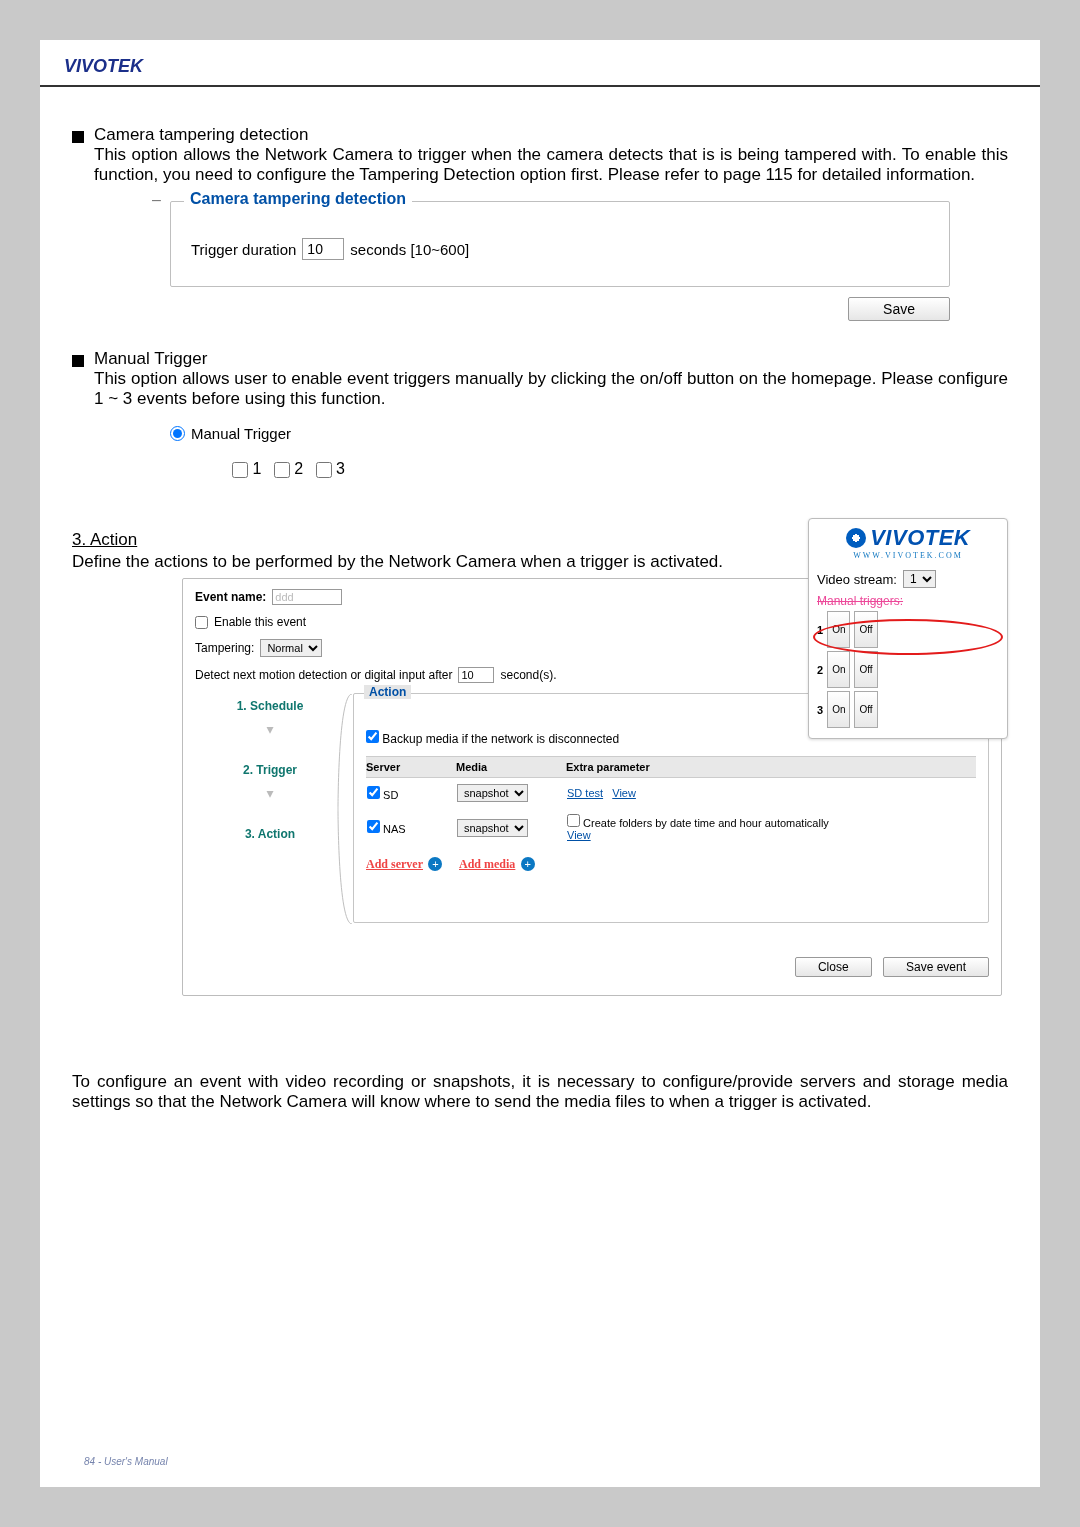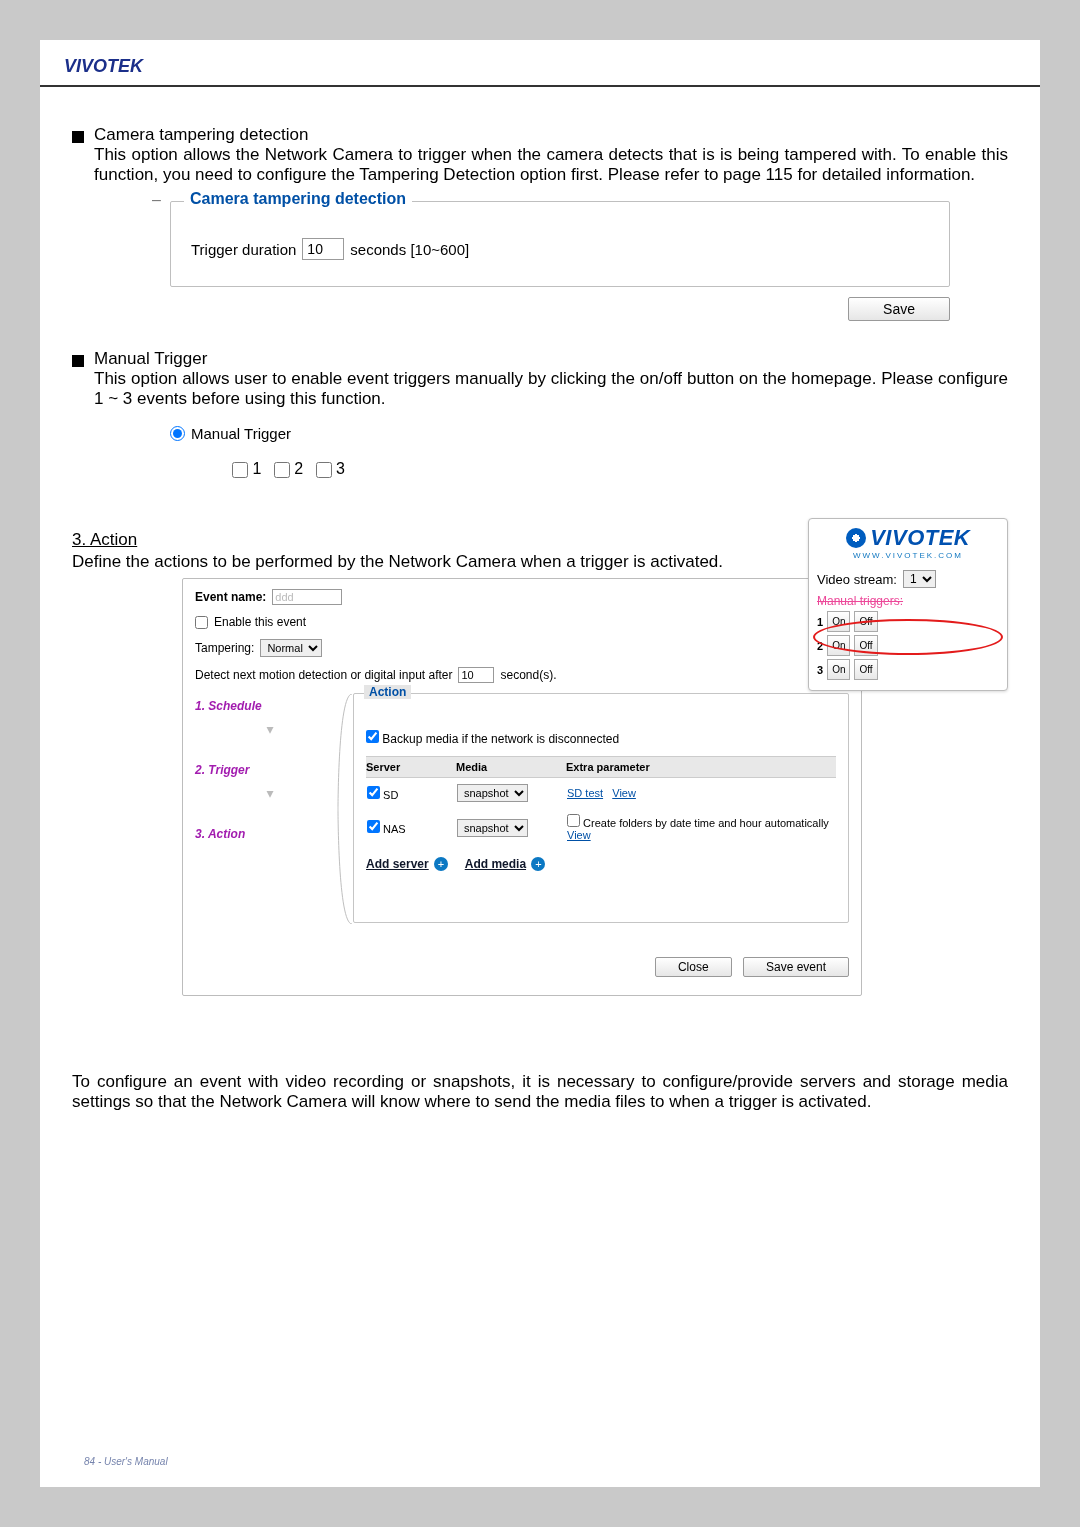--- a/index.html
+++ b/index.html
@@ -95,49 +95,49 @@
     background:#fff; padding: 6px 8px 10px 8px;
     box-shadow: 0 1px 3px rgba(0,0,0,0.15);
   }
   .vw-logo { text-align:center; }
   .vw-logo-text { color:#0051b0; font-weight:900; font-style:italic; font-size:22px; letter-spacing:0.5px;}
   .vw-logo-eye {
     display:inline-block; width:20px; height:20px;
     border-radius:50%; background: radial-gradient(circle at 50% 50%, #fff 0 25%, #005dbf 26% 100%);
     vertical-align:-3px;
   }
-  .vw-sub { color:#1177c0; font-size:8px; letter-spacing:2px; text-align:center; }
+  .vw-sub { color:#1177c0; font-size:8px; letter-spacing:2px; text-align:center;font-family:Liberation Serif, serif; }
   .vw-row { font-size:13px; margin-top:10px; display:flex; align-items:center; gap:6px; }
   .vw-select { border:1px solid #999; font-size:12px; padding:0 2px; }
   .vw-mt-title { color:#ec4899; font-size:12px; text-decoration: line-through; margin-top:6px;}
   .vw-ellipse {
     position:absolute; border:2px solid #e31b1b; border-radius:50%;
     width:190px; height:36px; left:4px; top:100px; pointer-events:none;
   }
   .vw-onoff { font-size:11px; display:flex; align-items:center; gap:4px; margin-top:3px;}
   .vw-onoff .mini {
     border:1px solid #aaa; background:linear-gradient(#fff,#e8e8e8);
-    font-size:10px; padding:4px 4px; cursor:pointer;
+    font-size:10px; padding:12px 4px; cursor:pointer;
   }
   
   .action-title { margin-top: 52px; font-size:17px;}
   .dlg {
     margin: 6px 0 0 110px;
-    width: 680px;
+    width: 820px;
     border:1px solid #bcbcbc; border-radius:2px;
     padding: 10px 12px 18px 12px;
     font-size:12px;
     position:relative;
   }
   .dlg-row { display:flex; align-items:center; gap:6px; margin-bottom:10px;}
   .dlg select, .dlg input[type=text]{ border:1px solid #999; font-size:11px; padding:1px 2px;}
   .dlg-left {
     position:absolute; left:12px; top:120px; width:150px;
   }
-  .step { color:#a21caf; font-weight:bold; font-size:12px; margin-bottom:46px;font-style:italic;}
+  .step { color:#0f766e; font-weight:bold; font-size:12px; text-align:center; margin-bottom:46px;}
   .step-arrow { text-align:center; color:#bbb; font-size:14px; margin:-38px 0 26px 0;}
   .action-box {
     margin-left: 158px;
     border:1px solid #c5c5c5; border-radius:2px;
     padding: 36px 12px 44px 12px;
     position:relative;
     min-height: 230px;
   }
   .action-box-legend {
     position:absolute; top:-9px; left:10px; background:#e5e5e5; padding:0 5px;
@@ -148,21 +148,21 @@
     background:#e8e8e8; font-weight:bold; font-size:11px; text-align:left;
     border-top:1px solid #ccc;border-bottom:1px solid #ccc;
     margin-top:10px;
   }
   .tbl-head div{ padding:4px 0;}
   .tbl-row {
     display:grid; grid-template-columns: 90px 110px 1fr;
     font-size:11px; padding:6px 1px; align-items:center;
   }
   .link { color:#0050a6; text-decoration:underline; cursor:pointer; }
-  .addlink { color:#0f172a; text-decoration:underline; font-weight:bold; }
+  .addlink { color:#ef4444; text-decoration:underline; font-weight:bold;font-family:Liberation Serif, serif; }
   .plus-badge {
     display:inline-block; width:14px; height:14px; border-radius:50%;
     background:#0b78c3; color:#fff; font-size:11px; line-height:14px; text-align:center; margin-left:2px;
   }
   .dlg-footer { text-align:right; margin-top:34px;}
   .dlg-footer .btn { padding:2px 22px; font-size:12px; margin-left:8px;}
   .bracket-svg { position:absolute; left: -20px; top: 0; }
   .note-para {
     margin-top: 76px; font-size:17px; text-align: justify;
   }

